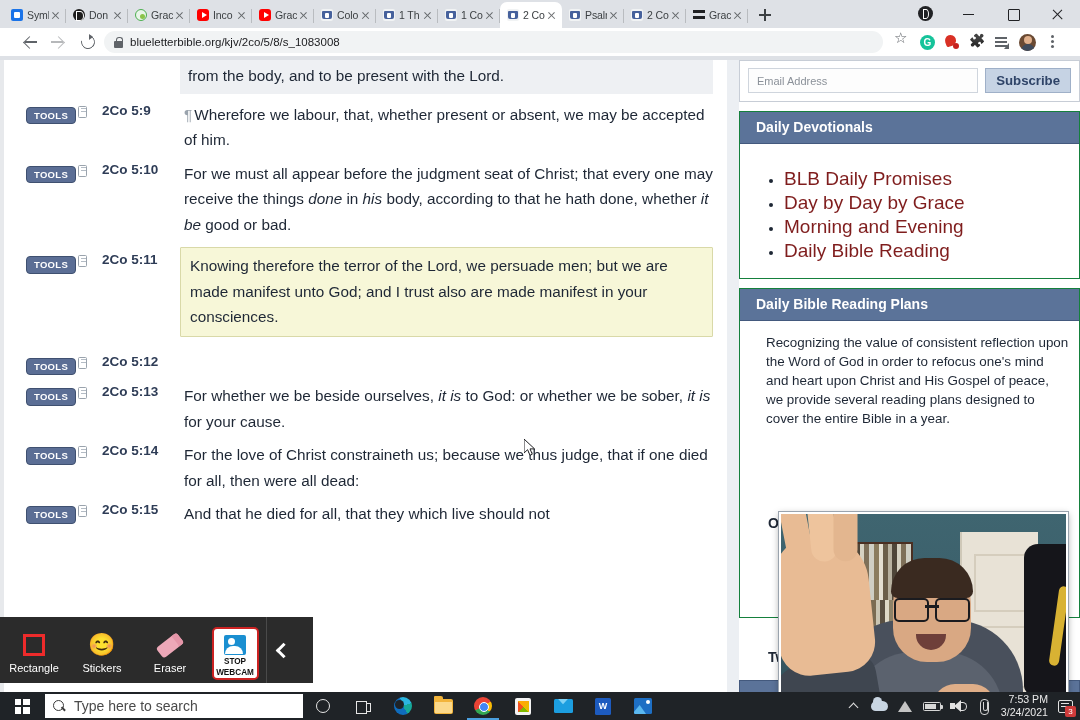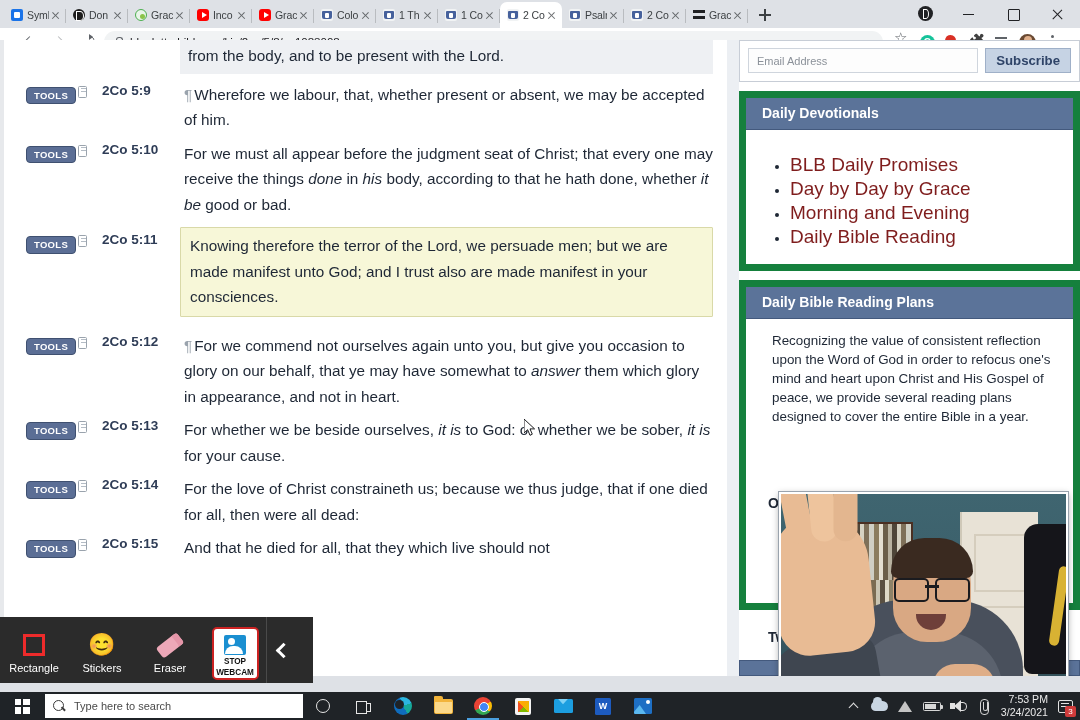--- a/index.html
+++ b/index.html
@@ -102,21 +102,21 @@
   .readlist:before { content:""; position:absolute; left:5px; top:7px; width:12px; height:1.5px; background:#5f6368; box-shadow:0 4px 0 #5f6368, 0 8px 0 #5f6368; }
   .readlist:after { content:""; position:absolute; left:14px; top:13px; border-left:5px solid transparent; border-right:0; border-bottom:6px solid #5f6368; }
   .avatar { width:17px; height:17px; border-radius:50%; position:absolute; left:4px; top:4px;
             background:#6a4a33; overflow:hidden; }
   .avatar:before { content:""; position:absolute; left:4.5px; top:2px; width:8px; height:8px; border-radius:50%; background:#e0b08c; }
   .avatar:after  { content:""; position:absolute; left:1.5px; top:10px; width:14px; height:9px; border-radius:7px 7px 0 0; background:#3f4a5a; }
   .kebab:before { content:""; position:absolute; left:11px; top:5px; width:3px; height:3px; border-radius:50%; background:#5f6368;
                   box-shadow:0 5px 0 #5f6368, 0 10px 0 #5f6368; }
 
   
-  .viewport { position:absolute; top:40px; left:0; width:1080px; height:636px; background:#ffffff; overflow:hidden; }
+  .viewport { position:absolute; top:60px; left:0; width:1080px; height:636px; background:#ffffff; overflow:hidden; }
   .pagewrap { position:relative; width:1080px; height:636px; background:#fff; }
 
   .leftborder { position:absolute; left:0; top:0; width:4px; height:636px; background:#e7e9ec; }
   .midgap { position:absolute; left:727px; top:0; width:12px; height:636px; background:#eceff3; }
 
   
   .verses { position:absolute; left:4px; top:0; width:723px; height:636px; padding:0; }
   .vrow { display:flex; align-items:flex-start; padding:8px 0 0 0; }
   .vtools { width:74px; flex:0 0 74px; padding-left:22px; padding-top:3px; }
   .toolsbtn {
@@ -133,21 +133,21 @@
   .vtext i { font-style:italic; }
 
   .vhl {
     background:#f7f7d8; border:1px solid #d9d9a8; padding:5px 9px 6px 9px; margin-left:-4px; margin-top:-4px;
     border-radius:1px; display:block;
   }
   .vgray { background:#eef0f3; padding:3px 8px 5px 8px; margin-left:-4px; display:block; }
 
   
   .sidebar { position:absolute; left:739px; top:0; width:341px; height:636px; }
-  .sbpanel { background:#ffffff; border:7px solid #15803d; margin-bottom:9px; }
+  .sbpanel { background:#ffffff; border:1px solid #15803d; margin-bottom:9px; }
   .sbhead {
     background:#5b7399; color:#ffffff; font-size:14px; font-weight:bold; padding:7px 0 8px 16px;
     border-bottom:1px solid #44periodic;
   }
   .sbhead { border-bottom:1px solid #43597d; }
   .sbbody { padding:12px 10px 13px 26px; font-size:13.4px; line-height:19px; color:#1e2735; }
   .sbbody ul { margin:13px 0 0 18px; }
   .sbbody li { margin-bottom:3px; }
   .sblink { color:#7f1d1d; font-size:19px; }
 
@@ -236,21 +236,21 @@
   .taskbar { position:absolute; left:0; top:692px; width:1080px; height:28px; background:#1f2327; display:flex; align-items:center; }
   .startbtn { width:44px; height:28px; display:flex; align-items:center; justify-content:center; }
   .winlogo { width:15px; height:15px; display:grid; grid-template-columns:1fr 1fr; grid-template-rows:1fr 1fr; gap:1.6px; }
   .winlogo span { background:#ffffff; }
   .searchbox {
     width:258px; height:24px; background:#ffffff; display:flex; align-items:center; padding:0 8px; margin-left:1px;
   }
   .searchbox .mag { width:13px; height:13px; position:relative; flex:0 0 13px; margin-right:8px; }
   .searchbox .mag:before { content:""; position:absolute; left:0; top:0; width:9px; height:9px; border:1.5px solid #3b3b3b; border-radius:50%; }
   .searchbox .mag:after { content:""; position:absolute; left:7.5px; top:8px; width:5px; height:1.5px; background:#3b3b3b; transform:rotate(45deg); }
-  .searchbox .ph { font-size:11px; color:#4a4a4a; }
+  .searchbox .ph { font-size:14px; color:#4a4a4a; }
 
   .tbbtn { width:40px; height:28px; display:flex; align-items:center; justify-content:center; position:relative; }
   .tbbtn.active:after { content:""; position:absolute; left:4px; right:4px; bottom:0; height:2px; background:#4aa0e0; }
   .cortana { width:14px; height:14px; border-radius:50%; border:1.8px solid #e6e6e6; }
   .taskview { width:15px; height:13px; position:relative; }
   .taskview:before { content:""; position:absolute; left:0; top:1px; width:9px; height:11px; border:1.6px solid #e6e6e6; }
   .taskview:after { content:""; position:absolute; left:11px; top:3px; width:3px; height:7px; border:1.5px solid #e6e6e6; border-left:0; }
   .edge-ico { width:18px; height:18px; border-radius:50%;
     background:conic-gradient(from 200deg,#0f6cbd 0deg 140deg,#2bb6e0 140deg 230deg,#16a99a 230deg 310deg,#0f6cbd 310deg 360deg); }
   .edge-ico:after { content:""; position:absolute; left:12px; top:8px; width:9px; height:9px; border-radius:50%; background:#1f2327; }
@@ -445,21 +445,20 @@
             <span class="vhl">Knowing therefore the terror of the Lord, we persuade men; but we are made manifest unto God; and I trust also are made manifest in your consciences.</span>
           </div>
         </div>
 
         <div class="vrow" style="padding-top:16px;">
           <div class="vtools">
             <span class="toolsbtn">TOOLS</span>
           </div>
           <div class="vcopy"><span class="copyicon"></span></div>
           <div class="vref">2Co 5:12</div>
-          <div class="vtext"><span class="pilcrow">¶</span><span>For we commend not ourselves again unto you, but give you occasion to glory on our behalf, that ye may have somewhat to </span><i>answer</i><span> them which glory in appearance, and not in heart.</span></div>
         </div>
 
         <div class="vrow">
           <div class="vtools">
             <span class="toolsbtn">TOOLS</span>
           </div>
           <div class="vcopy"><span class="copyicon"></span></div>
           <div class="vref">2Co 5:13</div>
           <div class="vtext"><span>For whether we be beside ourselves, </span><i>it is</i><span> to God: or whether we be sober, </span><i>it is</i><span> for your cause.</span></div>
         </div>

